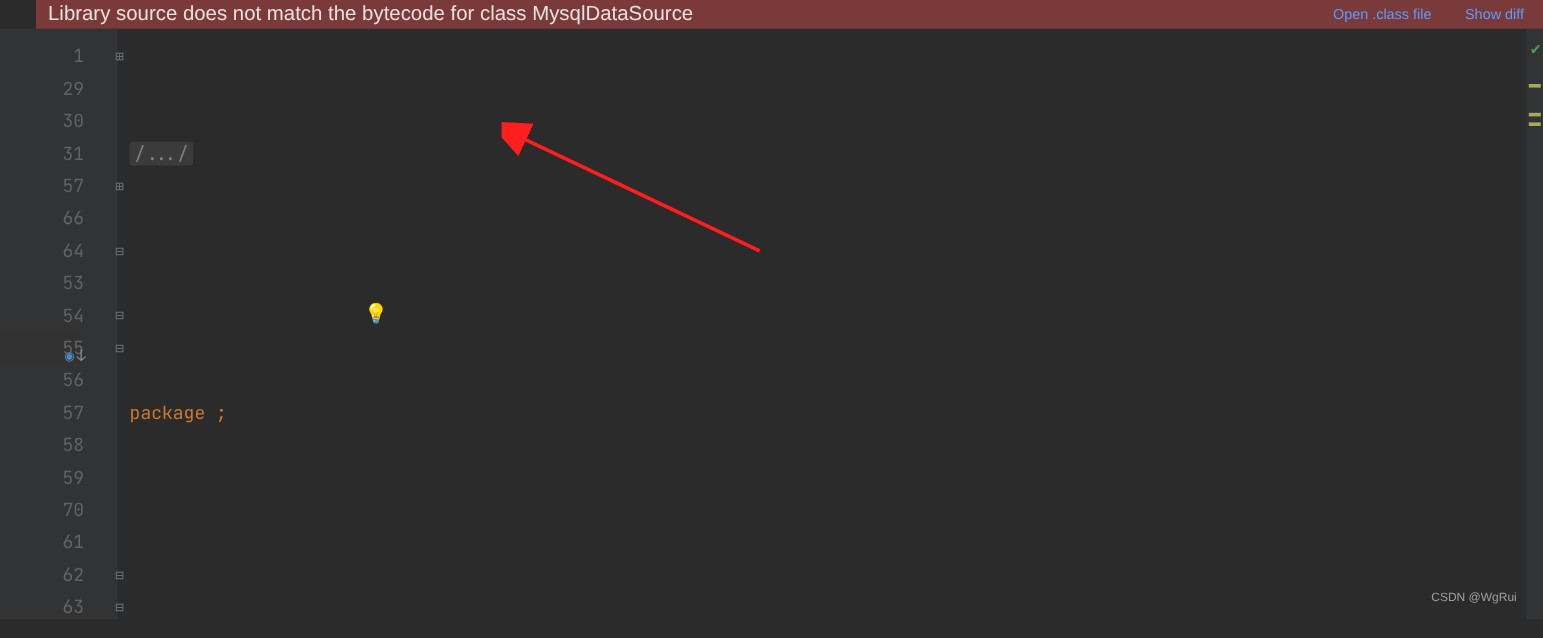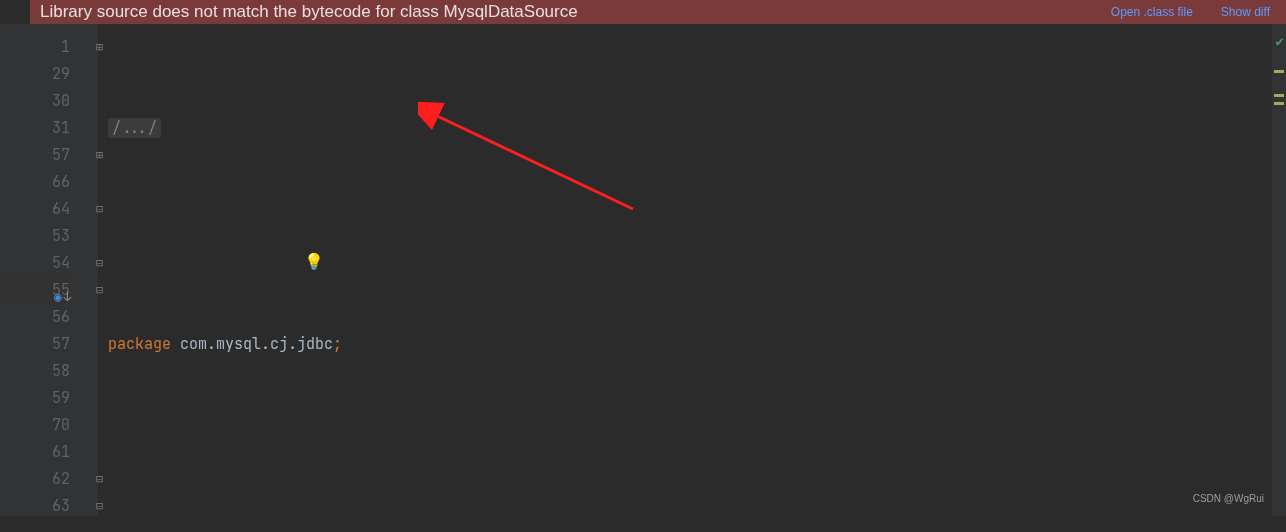--- a/index.html
+++ b/index.html
@@ -186,21 +186,21 @@
     <span class="fold-mark" style="top:440px">⊟</span>
     <span class="fold-mark" style="top:467px">⊟</span>
   </div>
 
   <div class="code">
     
     <div class="code-row"><span class="c-comment"><span class="c-fold-block">/.../</span></span></div>
     
     <div class="code-row"></div>
     
-    <div class="code-row"><span class="c-keyword">package </span><span class="c-plain">com.mysql.cj.jdbc</span><span class="c-semi">;</span></div>
+    <div class="code-row"><span class="c-keyword">package </span><span class="c-semi">;</span></div>
     
     <div class="code-row"></div>
     
     
     
     
     
     
     
     

